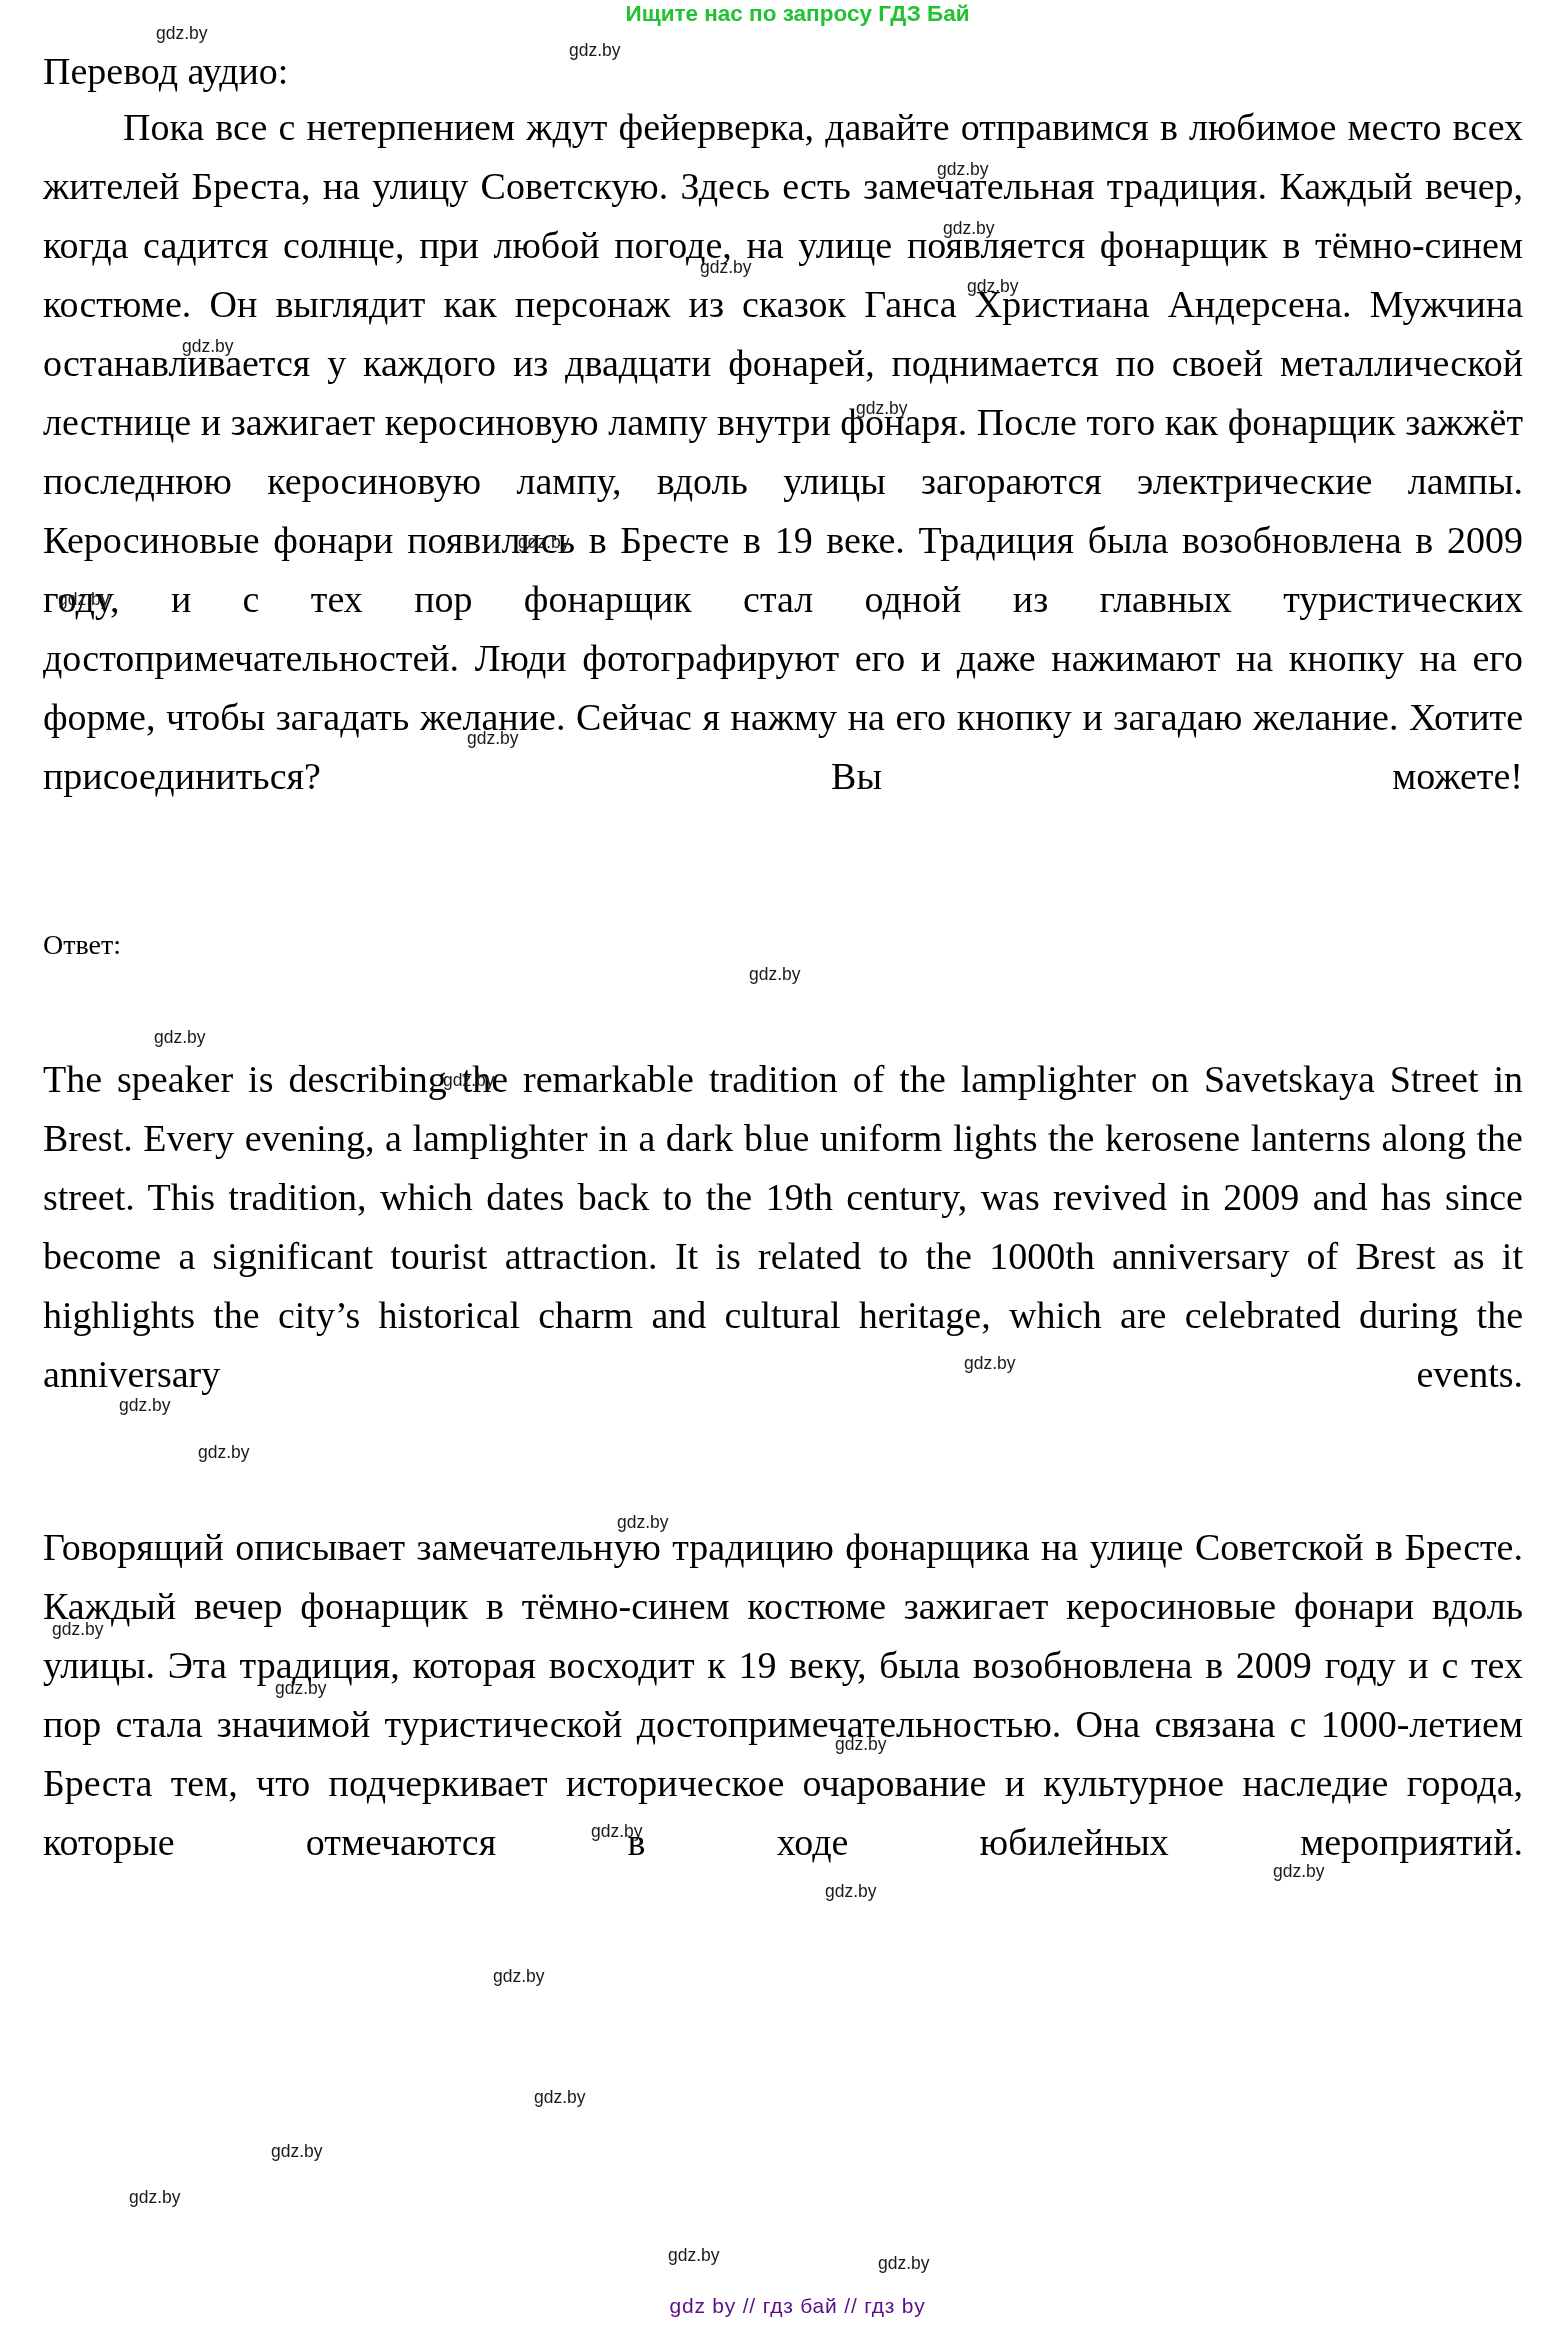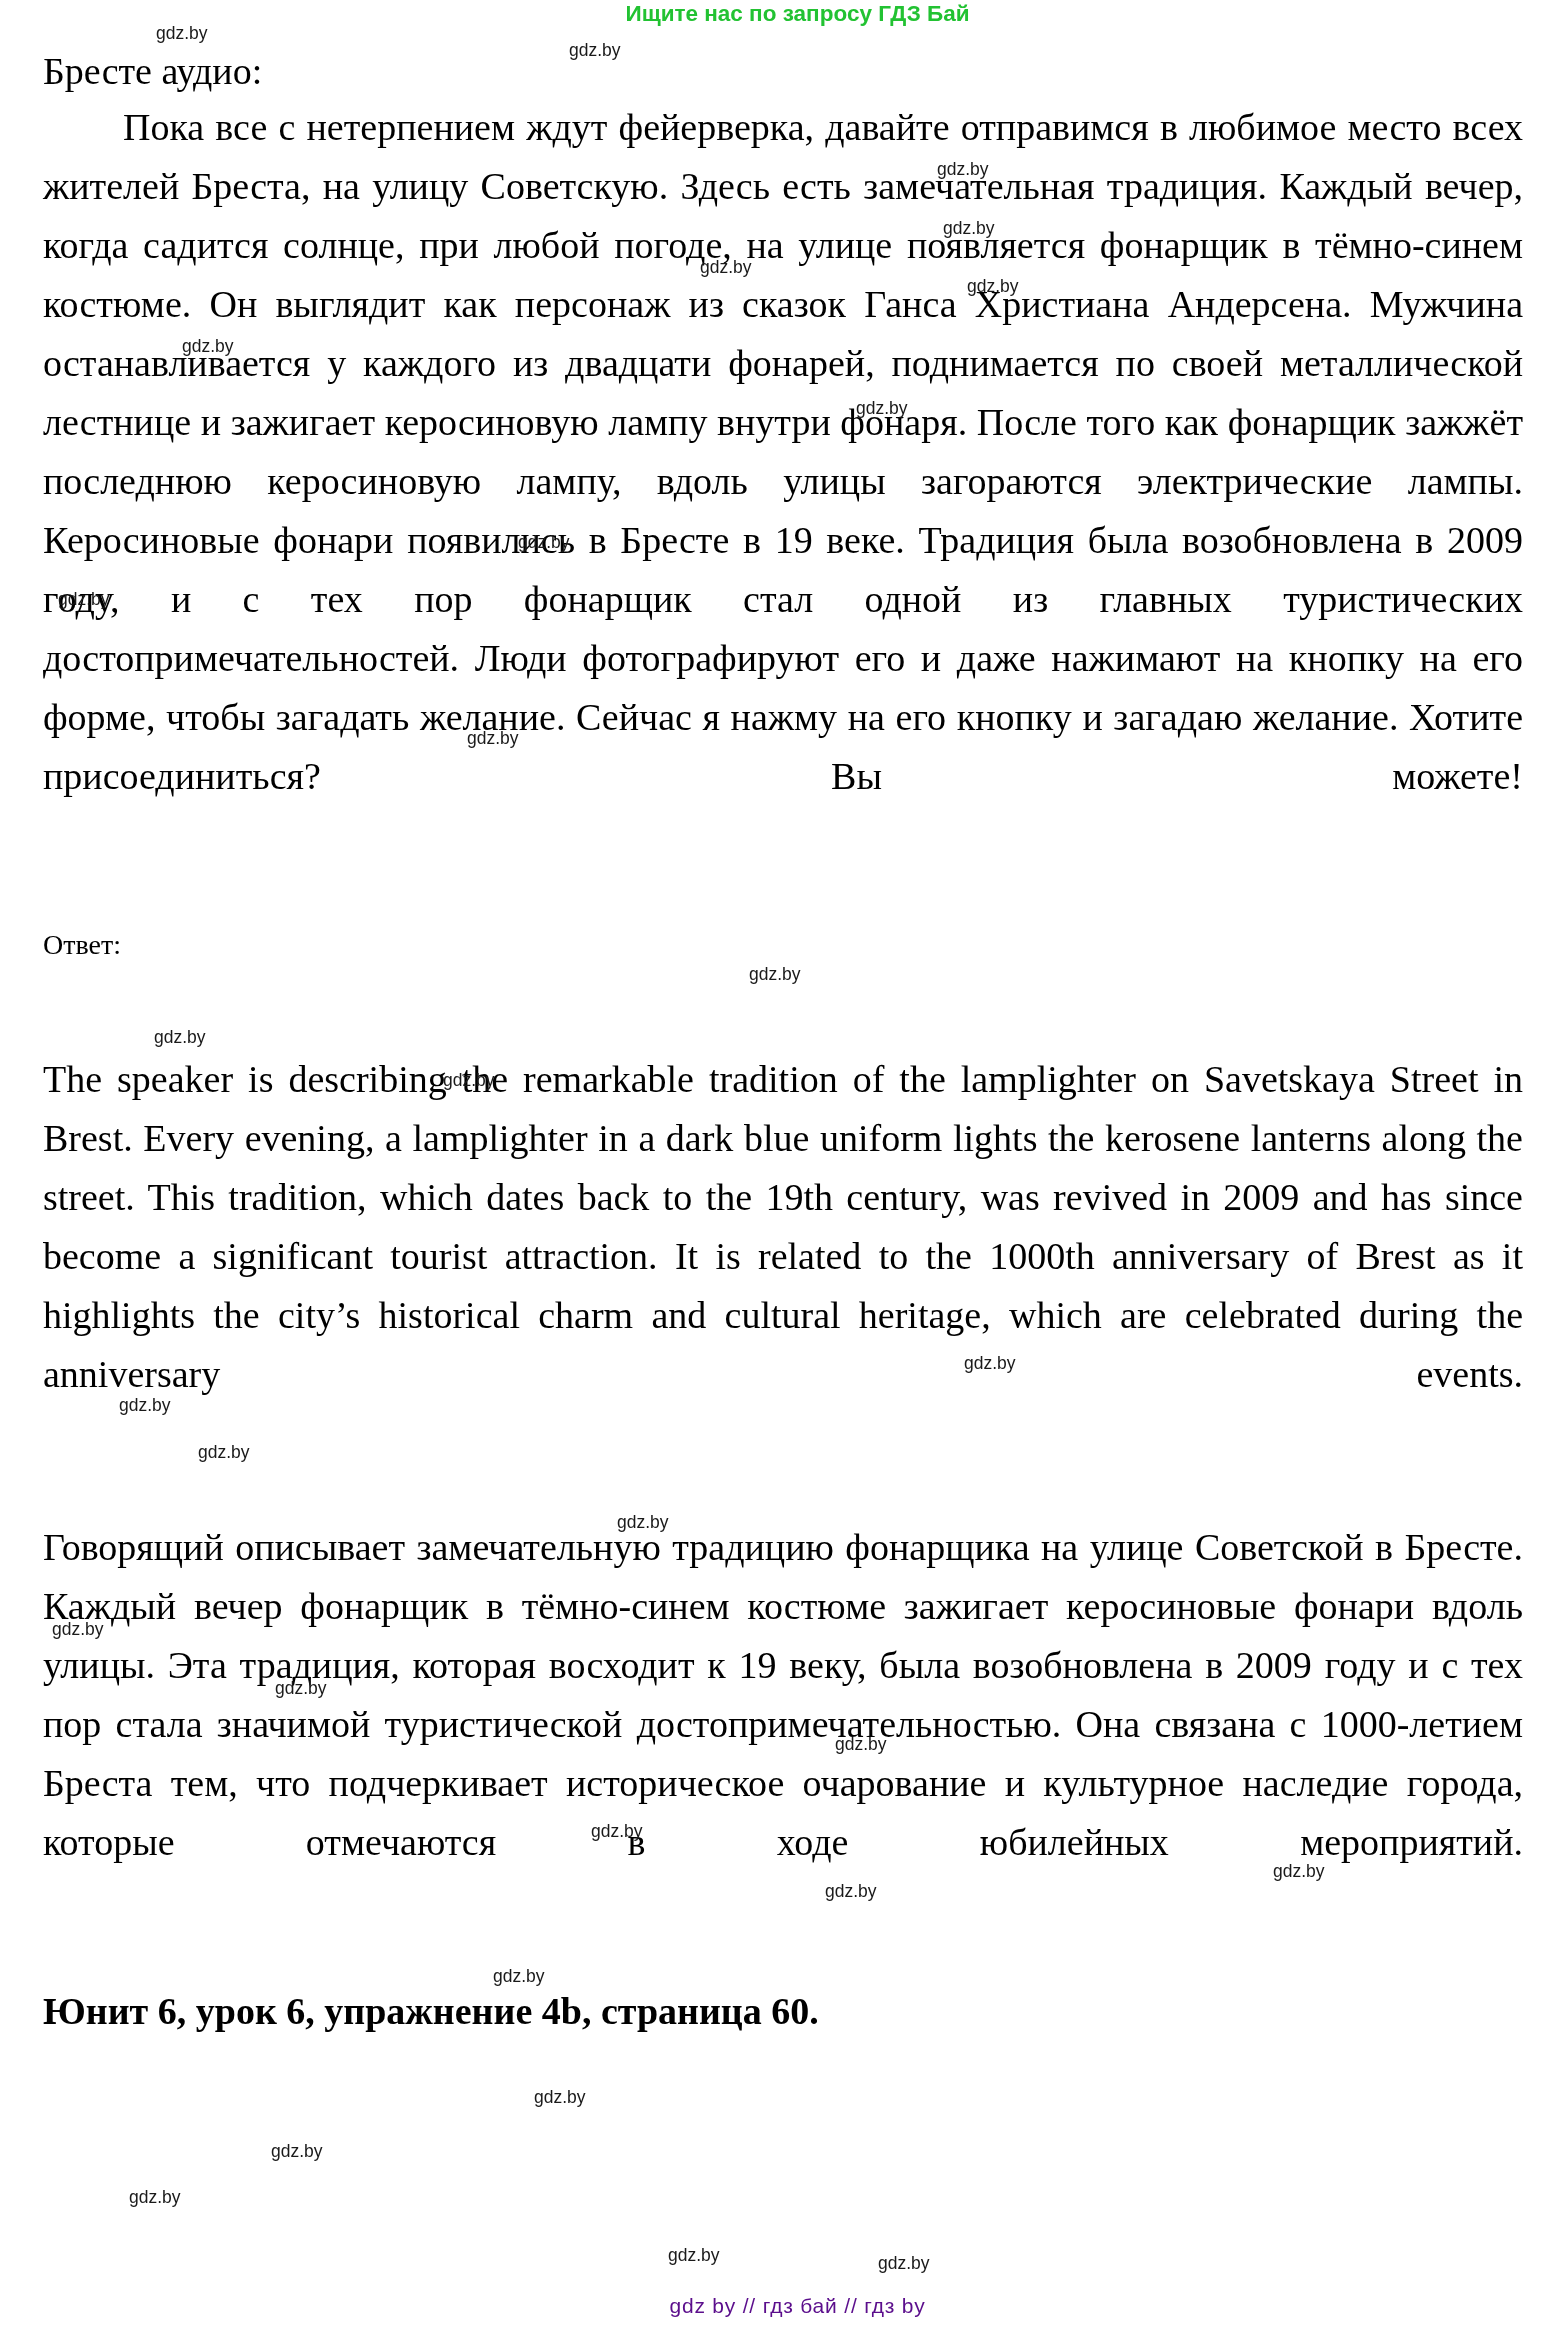--- a/index.html
+++ b/index.html
@@ -112,39 +112,38 @@
 </style>
 </head>
 <body>
 
 <div class="page">
 
   <div class="promo-bar">Ищите нас по запросу ГДЗ Бай</div>
 
   <div class="content">
 
-    <div class="lead-label">Бресте аудио:</div>
+    <div class="lead-label">Перевод аудио:</div>
 
     <p class="body-par indent">Пока все с нетерпением ждут фейерверка, давайте отправимся в любимое место всех жителей Бреста, на улицу Советскую. Здесь есть замечательная традиция. Каждый вечер, когда садится солнце, при любой погоде, на улице появляется фонарщик в тёмно-синем костюме. Он выглядит как персонаж из сказок Ганса Христиана Андерсена. Мужчина останавливается у каждого из двадцати фонарей, поднимается по своей металлической лестнице и зажигает керосиновую лампу внутри фонаря. После того как фонарщик зажжёт последнюю керосиновую лампу, вдоль улицы загораются электрические лампы. Керосиновые фонари появились в Бресте в 19 веке. Традиция была возобновлена в 2009 году, и с тех пор фонарщик стал одной из главных туристических достопримечательностей. Люди фотографируют его и даже нажимают на кнопку на его форме, чтобы загадать желание. Сейчас я нажму на его кнопку и загадаю желание. Хотите присоединиться? Вы можете!</p>
 
     <div class="gap-medium"></div>
 
     <div class="answer-label">Ответ:</div>
 
     <div class="gap-large"></div>
 
     <p class="body-par">The speaker is describing the remarkable tradition of the lamplighter on Savetskaya Street in Brest. Every evening, a lamplighter in a dark blue uniform lights the kerosene lanterns along the street. This tradition, which dates back to the 19th century, was revived in 2009 and has since become a significant tourist attraction. It is related to the 1000th anniversary of Brest as it highlights the city’s historical charm and cultural heritage, which are celebrated during the anniversary events.</p>
 
     <div class="gap-medium"></div>
 
     <p class="body-par">Говорящий описывает замечательную традицию фонарщика на улице Советской в Бресте. Каждый вечер фонарщик в тёмно-синем костюме зажигает керосиновые фонари вдоль улицы. Эта традиция, которая восходит к 19 веку, была возобновлена в 2009 году и с тех пор стала значимой туристической достопримечательностью. Она связана с 1000-летием Бреста тем, что подчеркивает историческое очарование и культурное наследие города, которые отмечаются в ходе юбилейных мероприятий.</p>
 
     <div class="gap-medium"></div>
 
-    <div class="final-line">Юнит 6, урок 6, упражнение 4b, страница 60.</div>
 
   </div>
 
   <div id="watermark-layer">
       <span class="wm" style="left: 156px; top: 22.5px;">gdz.by</span>
       <span class="wm" style="left: 569px; top: 40px;">gdz.by</span>
       <span class="wm" style="left: 937px; top: 159px;">gdz.by</span>
       <span class="wm" style="left: 943px; top: 218px;">gdz.by</span>
       <span class="wm" style="left: 967px; top: 276px;">gdz.by</span>
       <span class="wm" style="left: 182px; top: 336px;">gdz.by</span>

